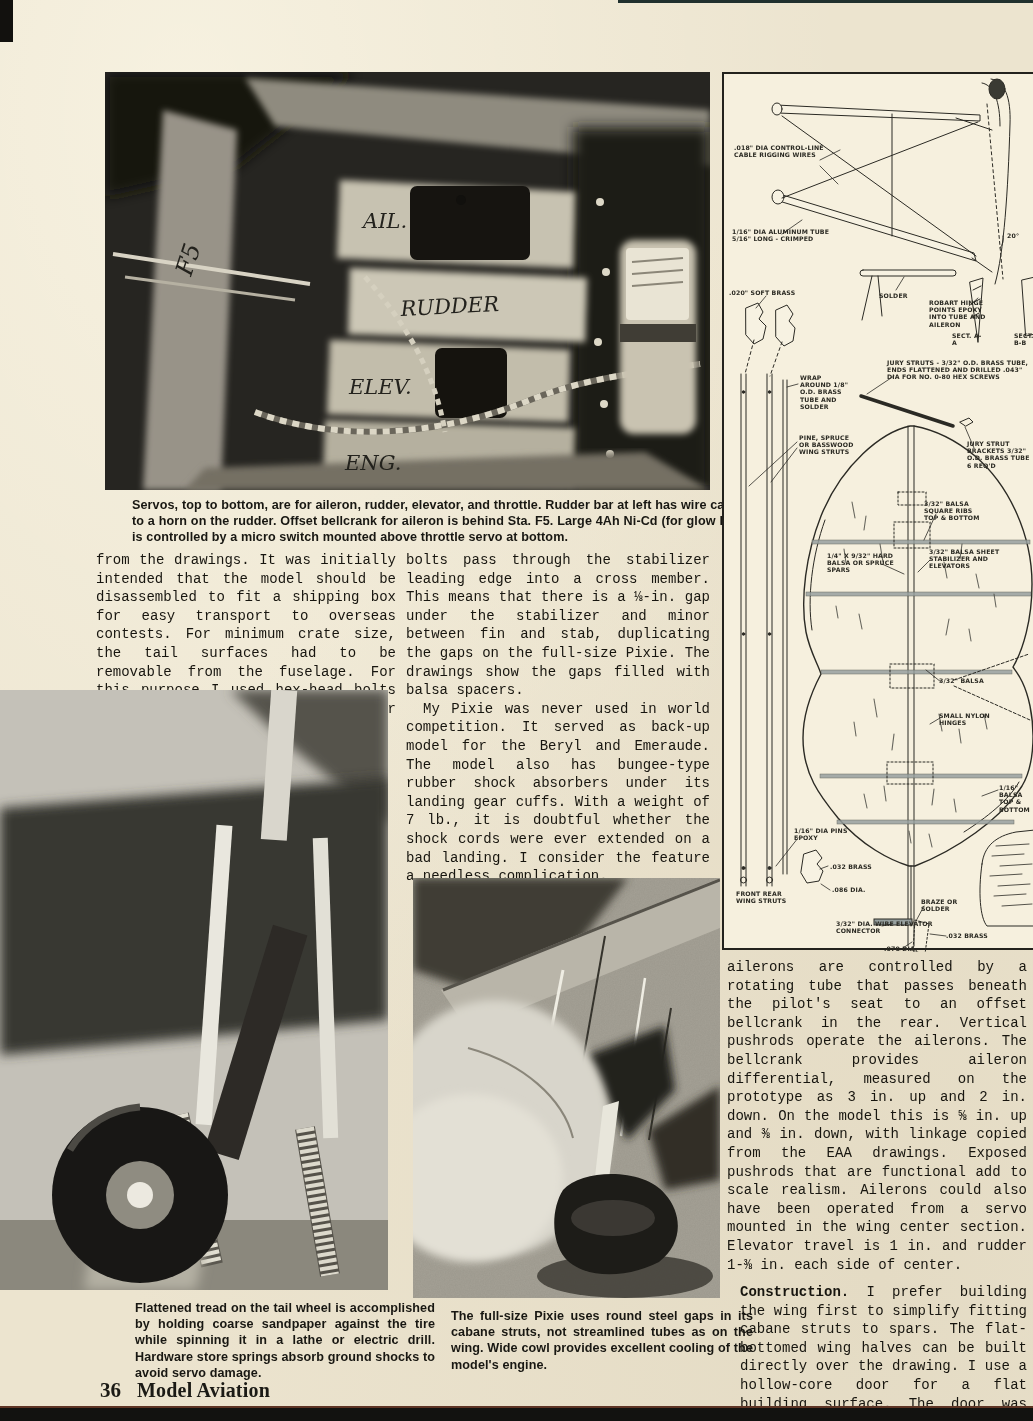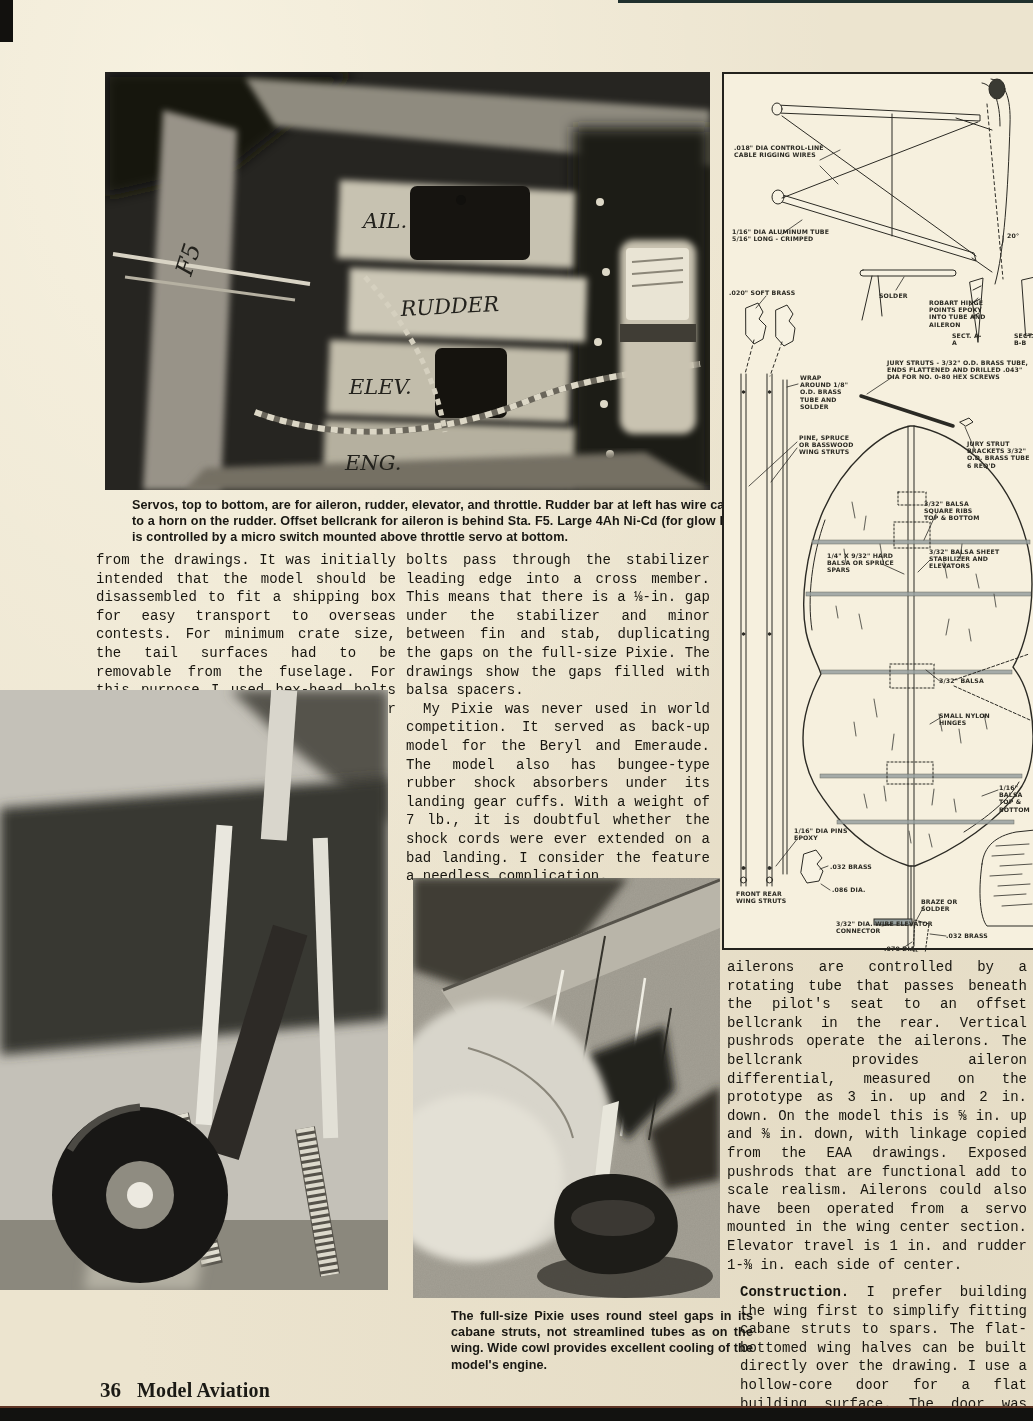--- a/index.html
+++ b/index.html
@@ -137,20 +137,21 @@
 
       <polygon points="92,540 205,556 196,600 84,600" fill="#b4b0a3" filter="url(#tblur)"></polygon>
 
       <circle cx="140" cy="505" r="88" fill="#181715"></circle>
       <circle cx="140" cy="505" r="34" fill="#8f8c81"></circle>
       <circle cx="140" cy="505" r="13" fill="#ece9e0"></circle>
       <path d="M70,460 A88 88 0 0 1 140,417" fill="none" stroke="#4c4a44" stroke-width="7"></path>
     </svg>
   </div>
 
+  <div class="caption" style="left:99px; top:1300px; width:300px;">Flattened tread on the tail wheel is accomplished by holding coarse sandpaper against the tire while spinning it in a lathe or electric drill. Hardware store springs absorb ground shocks to avoid servo damage.</div>
 
   <div class="photo" style="left:413px; top:878px; width:307px; height:420px;">
     <svg width="307" height="420" viewBox="0 0 307 420">
       <defs>
         <filter id="grain">
             <feTurbulence type="fractalNoise" baseFrequency="0.8" numOctaves="2" result="n"></feTurbulence>
           <feColorMatrix in="n" type="matrix" values="0 0 0 0 .25 0 0 0 0 .24 0 0 0 0 .2 0 0 0 .35 0"></feColorMatrix>
           </filter>
         <filter id="xblur">
             <feGaussianBlur stdDeviation="4"></feGaussianBlur>

